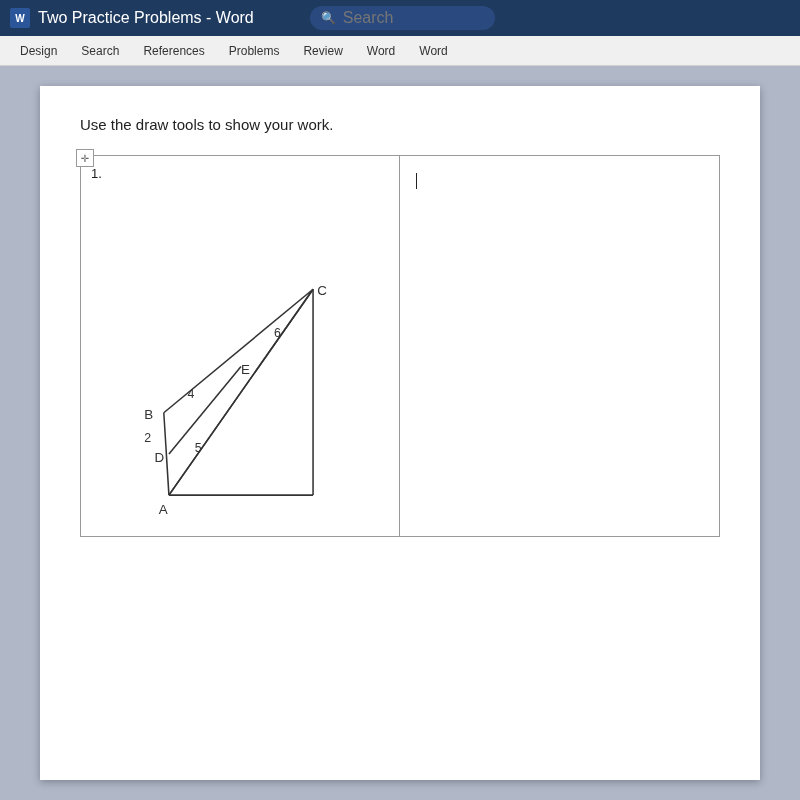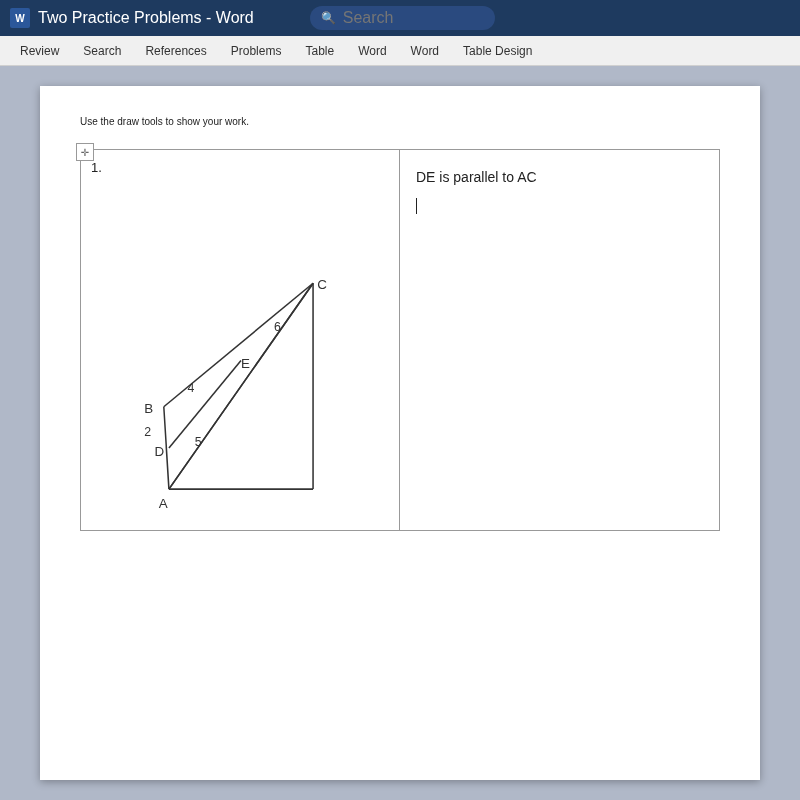--- a/index.html
+++ b/index.html
@@ -95,21 +95,21 @@
     .page {
       background: white;
       width: 720px;
       min-height: 680px;
       padding: 30px 40px;
       box-shadow: 0 2px 8px rgba(0,0,0,0.3);
       position: relative;
     }
 
     .instruction-text {
-      font-size: 10px;
+      font-size: 15px;
       color: #222;
       margin-bottom: 16px;
     }
 
     
     .table-wrapper {
       border: 1px solid #999;
       display: flex;
       width: 100%;
     }
@@ -181,28 +181,27 @@
     <div class="word-icon">W</div>
     <span class="title-text">Two Practice Problems - Word</span>
   </div>
   <div class="search-bar">
     <span class="search-icon-wrap">🔍</span>
     <input type="text" placeholder="Search" style="">
   </div>
 </div>
 
 <div class="ribbon-tabs">
-  <div class="ribbon-tab">Review</div>
+  <div class="ribbon-tab">Design</div>
   <div class="ribbon-tab">Search</div>
   <div class="ribbon-tab">References</div>
   <div class="ribbon-tab">Problems</div>
-  <div class="ribbon-tab">Table</div>
+  <div class="ribbon-tab">Review</div>
   <div class="ribbon-tab">Word</div>
   <div class="ribbon-tab">Word</div>
-  <div class="ribbon-tab">Table Design</div>
 </div>
 
 <div class="doc-area">
   <div class="page">
     <p class="instruction-text">Use the draw tools to show your work.</p>
 
     <div class="table-move-handle">✛</div>
 
     <div style="margin-top: 22px;">
       <div class="table-wrapper">
@@ -240,20 +239,19 @@
 
             <text x="78" y="216" font-size="12" fill="#333" font-family="Arial">4</text>
 
             <text x="85" y="268" font-size="12" fill="#333" font-family="Arial">5</text>
 
             <text x="162" y="156" font-size="12" fill="#333" font-family="Arial">6</text>
           </svg>
         </div>
 
         <div class="cell-right">
-          <p class="problem-text">DE is parallel to AC</p>
           <span class="cursor-line"></span>
         </div>
 
       </div>
     </div>
   </div>
 </div>
 
 </body></html>

